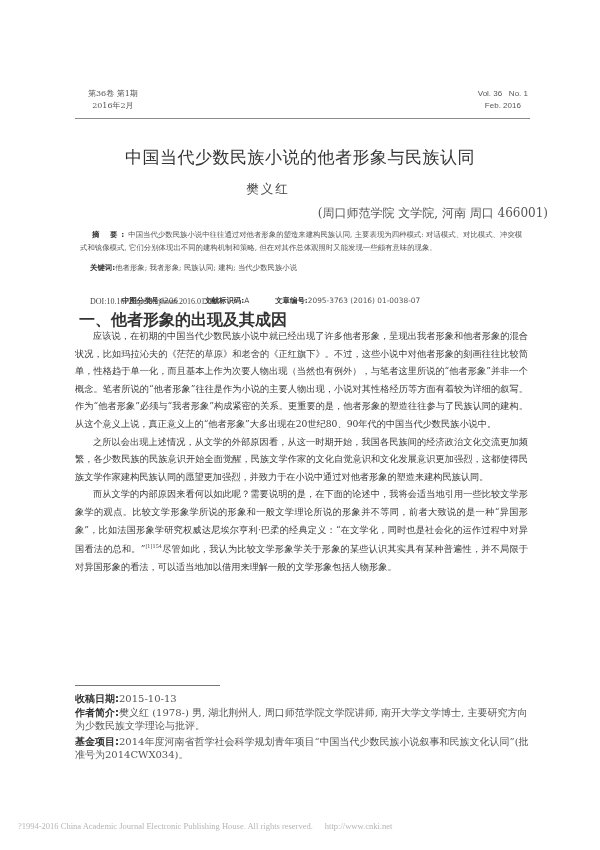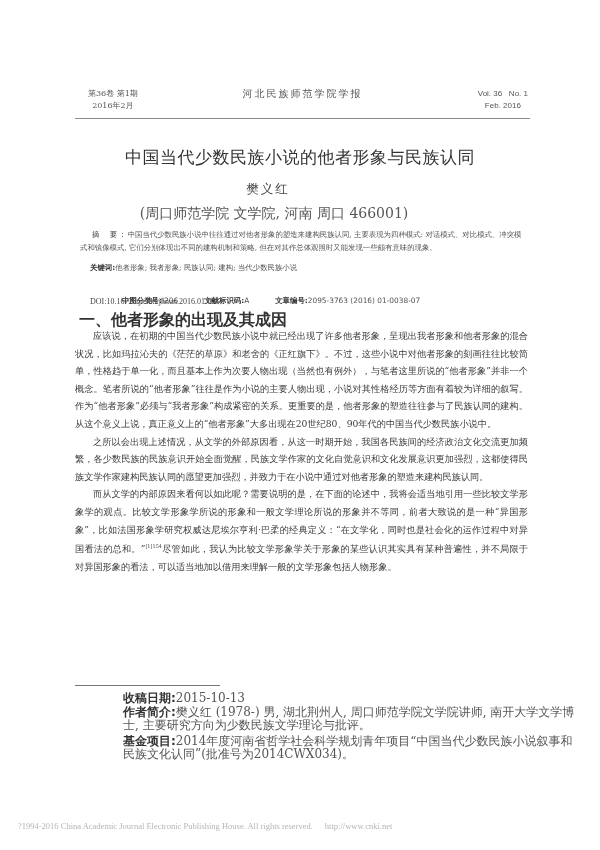--- a/index.html
+++ b/index.html
@@ -5,54 +5,53 @@
   html, body { margin: 0; padding: 0; background: #ffffff; }
   body { width: 600px; height: 850px; position: relative; overflow: hidden; font-family: "DejaVu Serif", serif; color: #2a2a2a; }
   .header { position: absolute; left: 75px; top: 88px; width: 455px; height: 30px; border-bottom: 1.5px solid #8a8a8a; }
   .hdr-left { position: absolute; left: 13px; top: 0; font-size: 8px; line-height: 12px; color: #555; text-align: center; }
   .hdr-center { position: absolute; left: 0; right: 0; top: 0; text-align: center; color: #555; }
   .hdr-center .cn { font-size: 10px; line-height: 12px; letter-spacing: 2px; }
   .hdr-center .en { font-size: 8.5px; line-height: 12px; font-family: "Liberation Serif", serif; }
   .hdr-right { position: absolute; right: 2px; top: 0; font-size: 8px; line-height: 12px; color: #555; text-align: center; font-family: Liberation Sans, sans-serif; }
   .title { position: absolute; left: 0; width: 600px; top: 146px; text-align: center; font-family: Liberation Sans, sans-serif; font-size: 17px; color: #333; letter-spacing: 0.5px; }
   .author { position: absolute; left: 0; width: 536px; top: 181px; text-align: center; font-size: 12.5px; color: #444; letter-spacing: 2px; }
-  .affil { position: absolute; left: 0; width: 548px; top: 205px; text-align: center; font-size: 14px; color: #555; }
+  .affil { position: absolute; left: 0; width: 548px; top: 205px; text-align: right; font-size: 12px; color: #555; }
   .abstract { position: absolute; left: 80px; width: 448px; top: 228px; font-size: 7.4px; line-height: 13px; color: #555; text-indent: 12px; }
-  .abstract .lbl { font-family: "DejaVu Sans", sans-serif; font-weight: normal; color: #333; letter-spacing: 4px; text-align: right; }
+  .abstract .lbl { font-family: "DejaVu Sans", sans-serif; font-weight: bold; color: #333; letter-spacing: 4px; text-align: right; }
   .meta { position: absolute; left: 90px; font-size: 7.4px; color: #555; }
   .meta .lbl { font-family: "DejaVu Sans", sans-serif; font-weight: bold; color: #333; }
   .meta .val-sans { font-family: "DejaVu Sans", sans-serif; }
   .kw { top: 263px; }
   .cls { top: 296px; font-family: "DejaVu Sans", sans-serif; margin-left: 32px; }
   .cls span { margin-right: 0; }
   .cls .gap { display: inline-block; width: 26px; }
   .doi { position: absolute; left: 90px; top: 297px; font-size: 8px; color: #444; font-family: "Liberation Serif", serif; }
   .section { position: absolute; left: 79px; top: 310px; font-family: "DejaVu Sans", sans-serif; font-weight: bold; font-size: 16px; color: #333; }
   .body { position: absolute; left: 75px; width: 453px; top: 327px; font-size: 9.2px; line-height: 17.6px; color: #3a3a3a; text-align: justify; }
   .body p { margin: 0; text-indent: 18px; }
   .footnote-rule { position: absolute; left: 75px; top: 685px; width: 145px; border-top: 1px solid #777; }
-  .fn { position: absolute; left: 75px; width: 455px; font-size: 12px; line-height: 13px; color: #555; margin-left: 48px; }
+  .fn { position: absolute; left: 75px; width: 455px; font-size: 10px; line-height: 13px; color: #555; }
   .fn .lbl { font-family: "DejaVu Sans", sans-serif; font-weight: bold; color: #333; }
   .fn1 { top: 692px; }
   .fn2 { top: 706px; }
   .fn3 { top: 735px; }
   .copyright { position: absolute; left: 18px; top: 821px; font-size: 8.5px; color: #b5b5b5; font-family: "Liberation Serif", serif; white-space: nowrap; }
   .copyright .url { margin-left: 12px; }
   sup { font-size: 5px; vertical-align: super; }
 </style>
 </head>
 <body>
 
 <div class="header">
   <div class="hdr-left">
     <div>第36卷 第1期</div>
     <div>2016年2月</div>
   </div>
   <div class="hdr-center">
-    <div class="cn">河北民族师范学院学报</div>
   </div>
   <div class="hdr-right">
     <div style="white-space:pre">Vol. 36   No. 1</div>
     <div>Feb. 2016</div>
   </div>
 </div>
 
 <div class="title">中国当代少数民族小说的他者形象与民族认同</div>
 <div class="author">樊义红</div>
 <div class="affil">(周口师范学院 文学院, 河南 周口 466001)</div>

